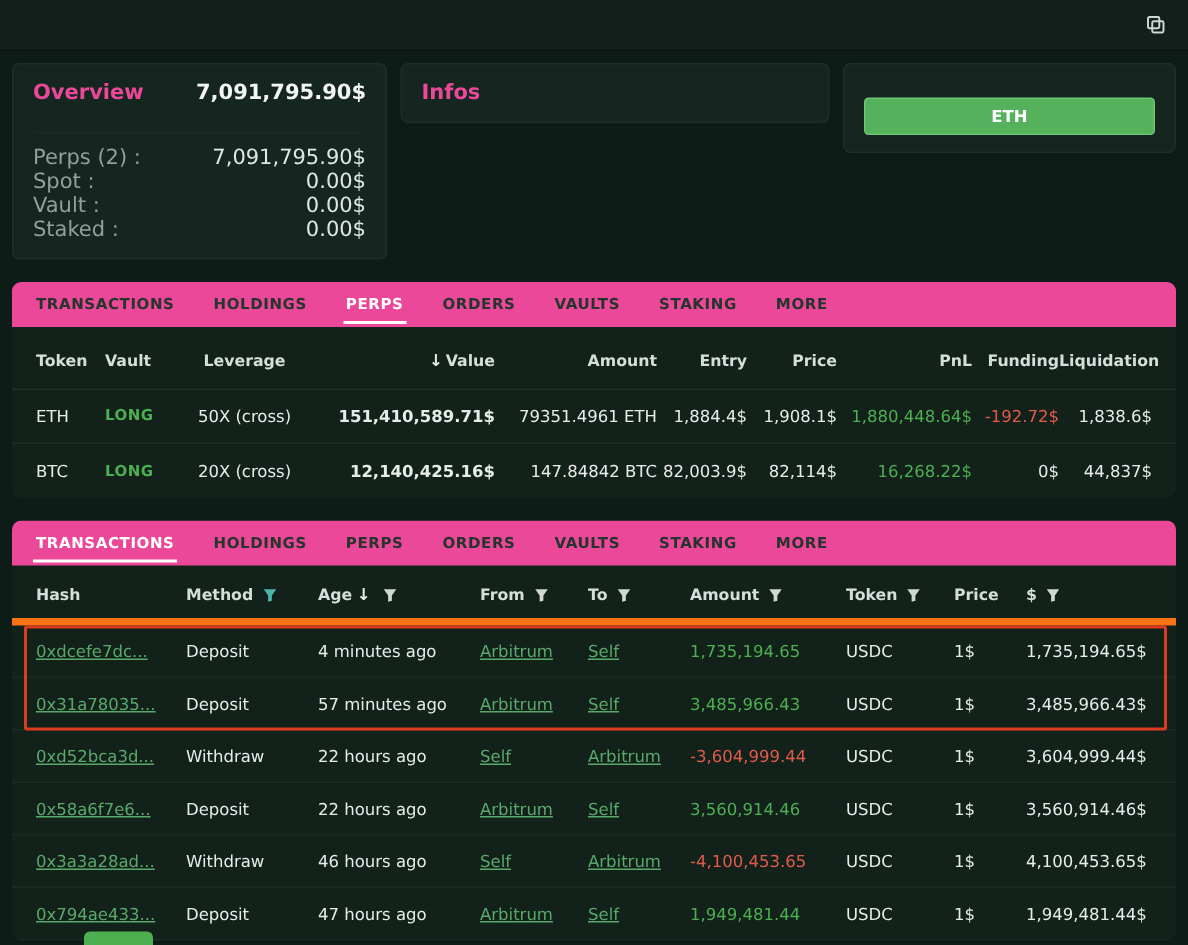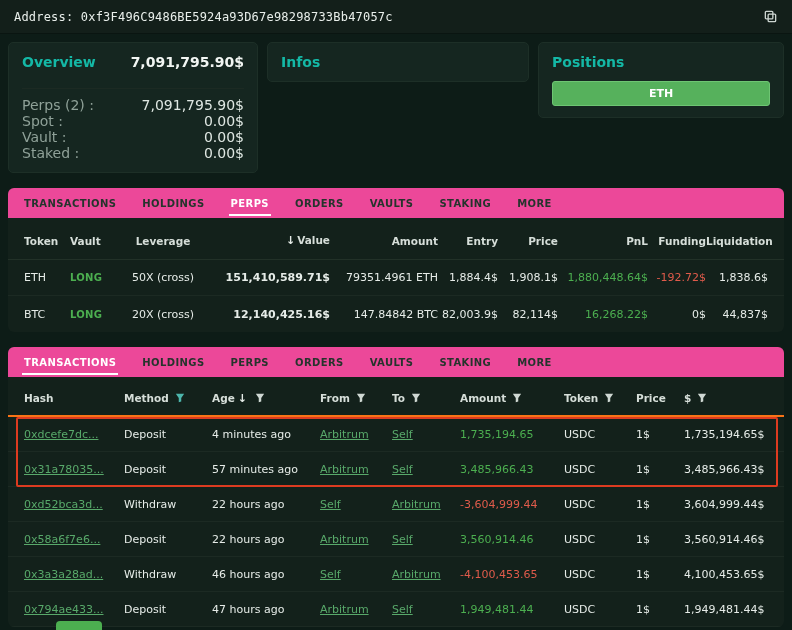--- a/index.html
+++ b/index.html
@@ -21,30 +21,30 @@
     font-size:12px; color:#e9efeb; letter-spacing:.2px;
   }
   .topbar .copy { margin-left:auto; cursor:pointer; display:flex; align-items:center; }
 
   
   .cards { display:flex; gap:9px; margin:8px; align-items:flex-start; }
   .card {
     background:#152620; border-radius:5px; padding:11px 13px;
     border:1px solid #1d2f27;
   }
-  .card .title { font-size:14px; font-weight:bold; color:#14b8a6; }
+  .card .title { font-size:14px; font-weight:bold; color:#ec4899; }
   .card-overview { width:250px; }
   .card-overview .trow { display:flex; justify-content:space-between; align-items:baseline; }
   .card-overview .total { font-size:14px; font-weight:bold; color:#f2f6f3; }
   .mini-rows { margin-top:8px; }
   .mini-row { display:flex; justify-content:space-between; font-size:14px; line-height:16px; }
   .mini-row .lbl { color:#8fa198; }
   .mini-row .val { color:#dfe7e2; }
 
-  .card-infos { width:262px; }
+  .card-infos { width:286px; }
   .infos-row { margin-top:12px; display:flex; align-items:center; justify-content:space-between; }
   .infos-addr { font-size:11px; color:#e2e9e4; }
   .alias-btn {
     background:#1d2c25; color:#6d7d75; border:none; border-radius:3px;
     font-size:9px; font-weight:bold; letter-spacing:.6px; padding:6px 15px; cursor:pointer;
     font-family:inherit;
   }
 
   .card-positions { flex:1; }
   .pos-btn {
@@ -76,21 +76,21 @@
   .phead { height:38px; font-size:10.5px; font-weight:bold; color:#d6ded9; border-bottom:1px solid #223128; display:grid; align-items:center; }
   .prow { height:36px; font-size:11px; color:#e6ece8; border-bottom:1px solid #1c2a23; display:grid; align-items:center; }
   .prow:last-child { border-bottom:none; }
   .bold { font-weight:bold; }
   .long { color:#4caf50; font-weight:bold; font-size:10px; letter-spacing:.3px; }
   .pos { color:#4caf50; }
   .neg { color:#e05b4b; }
 
   
   .tgrid { display:grid; grid-template-columns:100px 88px 108px 72px 68px 104px 72px 48px 84px; padding:0 16px; }
-  .thead { height:36px; font-size:10.5px; font-weight:bold; color:#d6ded9; border-bottom:2px solid #f97316; display:grid; align-items:center; }
+  .thead { height:36px; font-size:10.5px; font-weight:bold; color:#d6ded9; border-bottom:5px solid #f97316; display:grid; align-items:center; }
   .trow { height:35px; font-size:11px; border-bottom:1px solid #1c2a23; display:grid; align-items:center; }
   .link { color:#58a96a; text-decoration:underline; cursor:pointer; }
   .hdr-ic { display:inline-flex; align-items:center; gap:3px; }
   .funnel { width:10px; height:10px; fill:#cfd8d3; margin-left:3px; vertical-align:-1px; }
   .funnel.teal { fill:#4db6ac; }
   .sorticon { color:#e6ece8; font-size:11px; margin-right:2px; }
 
   .highlight-box {
     position:absolute; left:8px; right:6px; top:40px; height:70px;
     border:2px solid #dd3b20; border-radius:2px; pointer-events:none; z-index:5;
@@ -98,21 +98,20 @@
 
   .bottom-widget {
     position:absolute; left:56px; bottom:0; width:46px; height:9px;
     background:#4caf50; border-radius:4px 4px 0 0; cursor:pointer;
   }
 </style>
 </head>
 <body>
 
 <div class="topbar">
-  <span class="addr"><span>Address:</span> <span>0xf3F496C9486BE5924a93D67e98298733Bb47057c</span></span>
   <span class="copy">
     <svg viewBox="0 0 16 16" width="15" height="15" fill="none" stroke="#cdd6d1" stroke-width="1.4">
       <rect x="5.5" y="5.5" width="8" height="8" rx="1"></rect>
       <rect x="2.5" y="2.5" width="8" height="8" rx="1"></rect>
     </svg>
   </span>
 </div>
 
 <div class="cards">
 
@@ -139,21 +138,20 @@
         <span class="val">0.00$</span>
       </div>
     </div>
   </div>
 
   <div class="card card-infos">
     <div class="title">Infos</div>
   </div>
 
   <div class="card card-positions">
-    <div class="title">Positions</div>
     <button class="pos-btn">ETH</button>
   </div>
 </div>
 
 <div class="section">
   <div class="tabbar">
     <div class="tab">TRANSACTIONS</div>
     <div class="tab">HOLDINGS</div>
     <div class="tab active">PERPS</div>
     <div class="tab">ORDERS</div>

